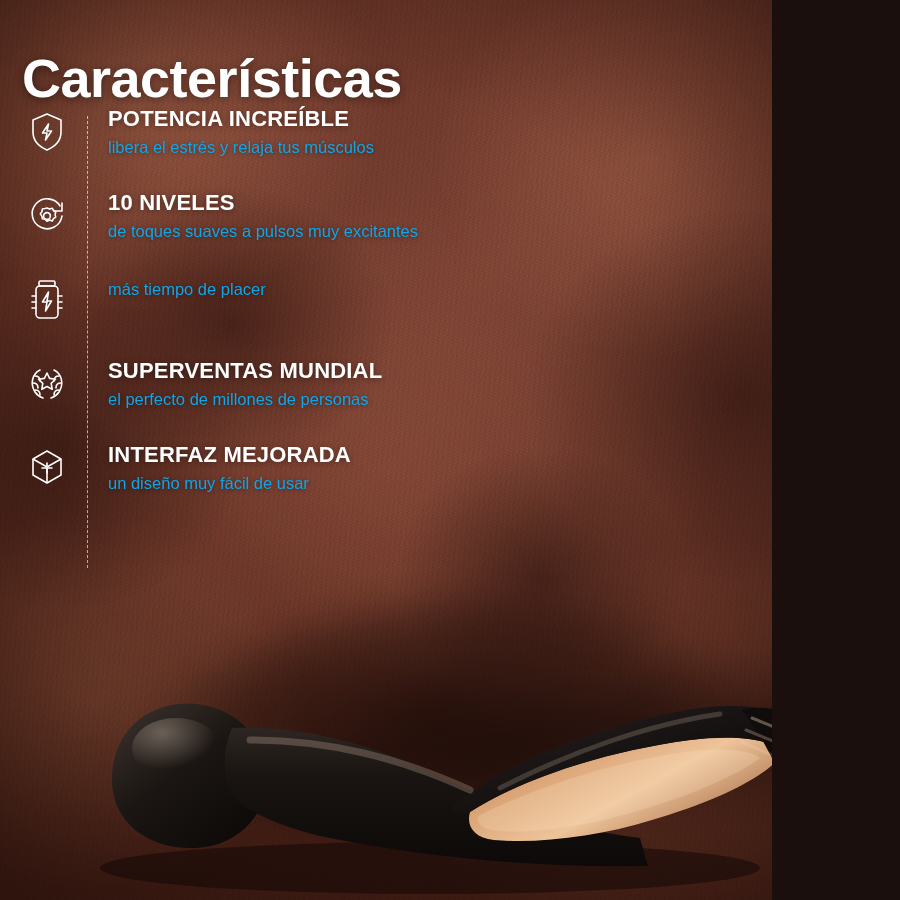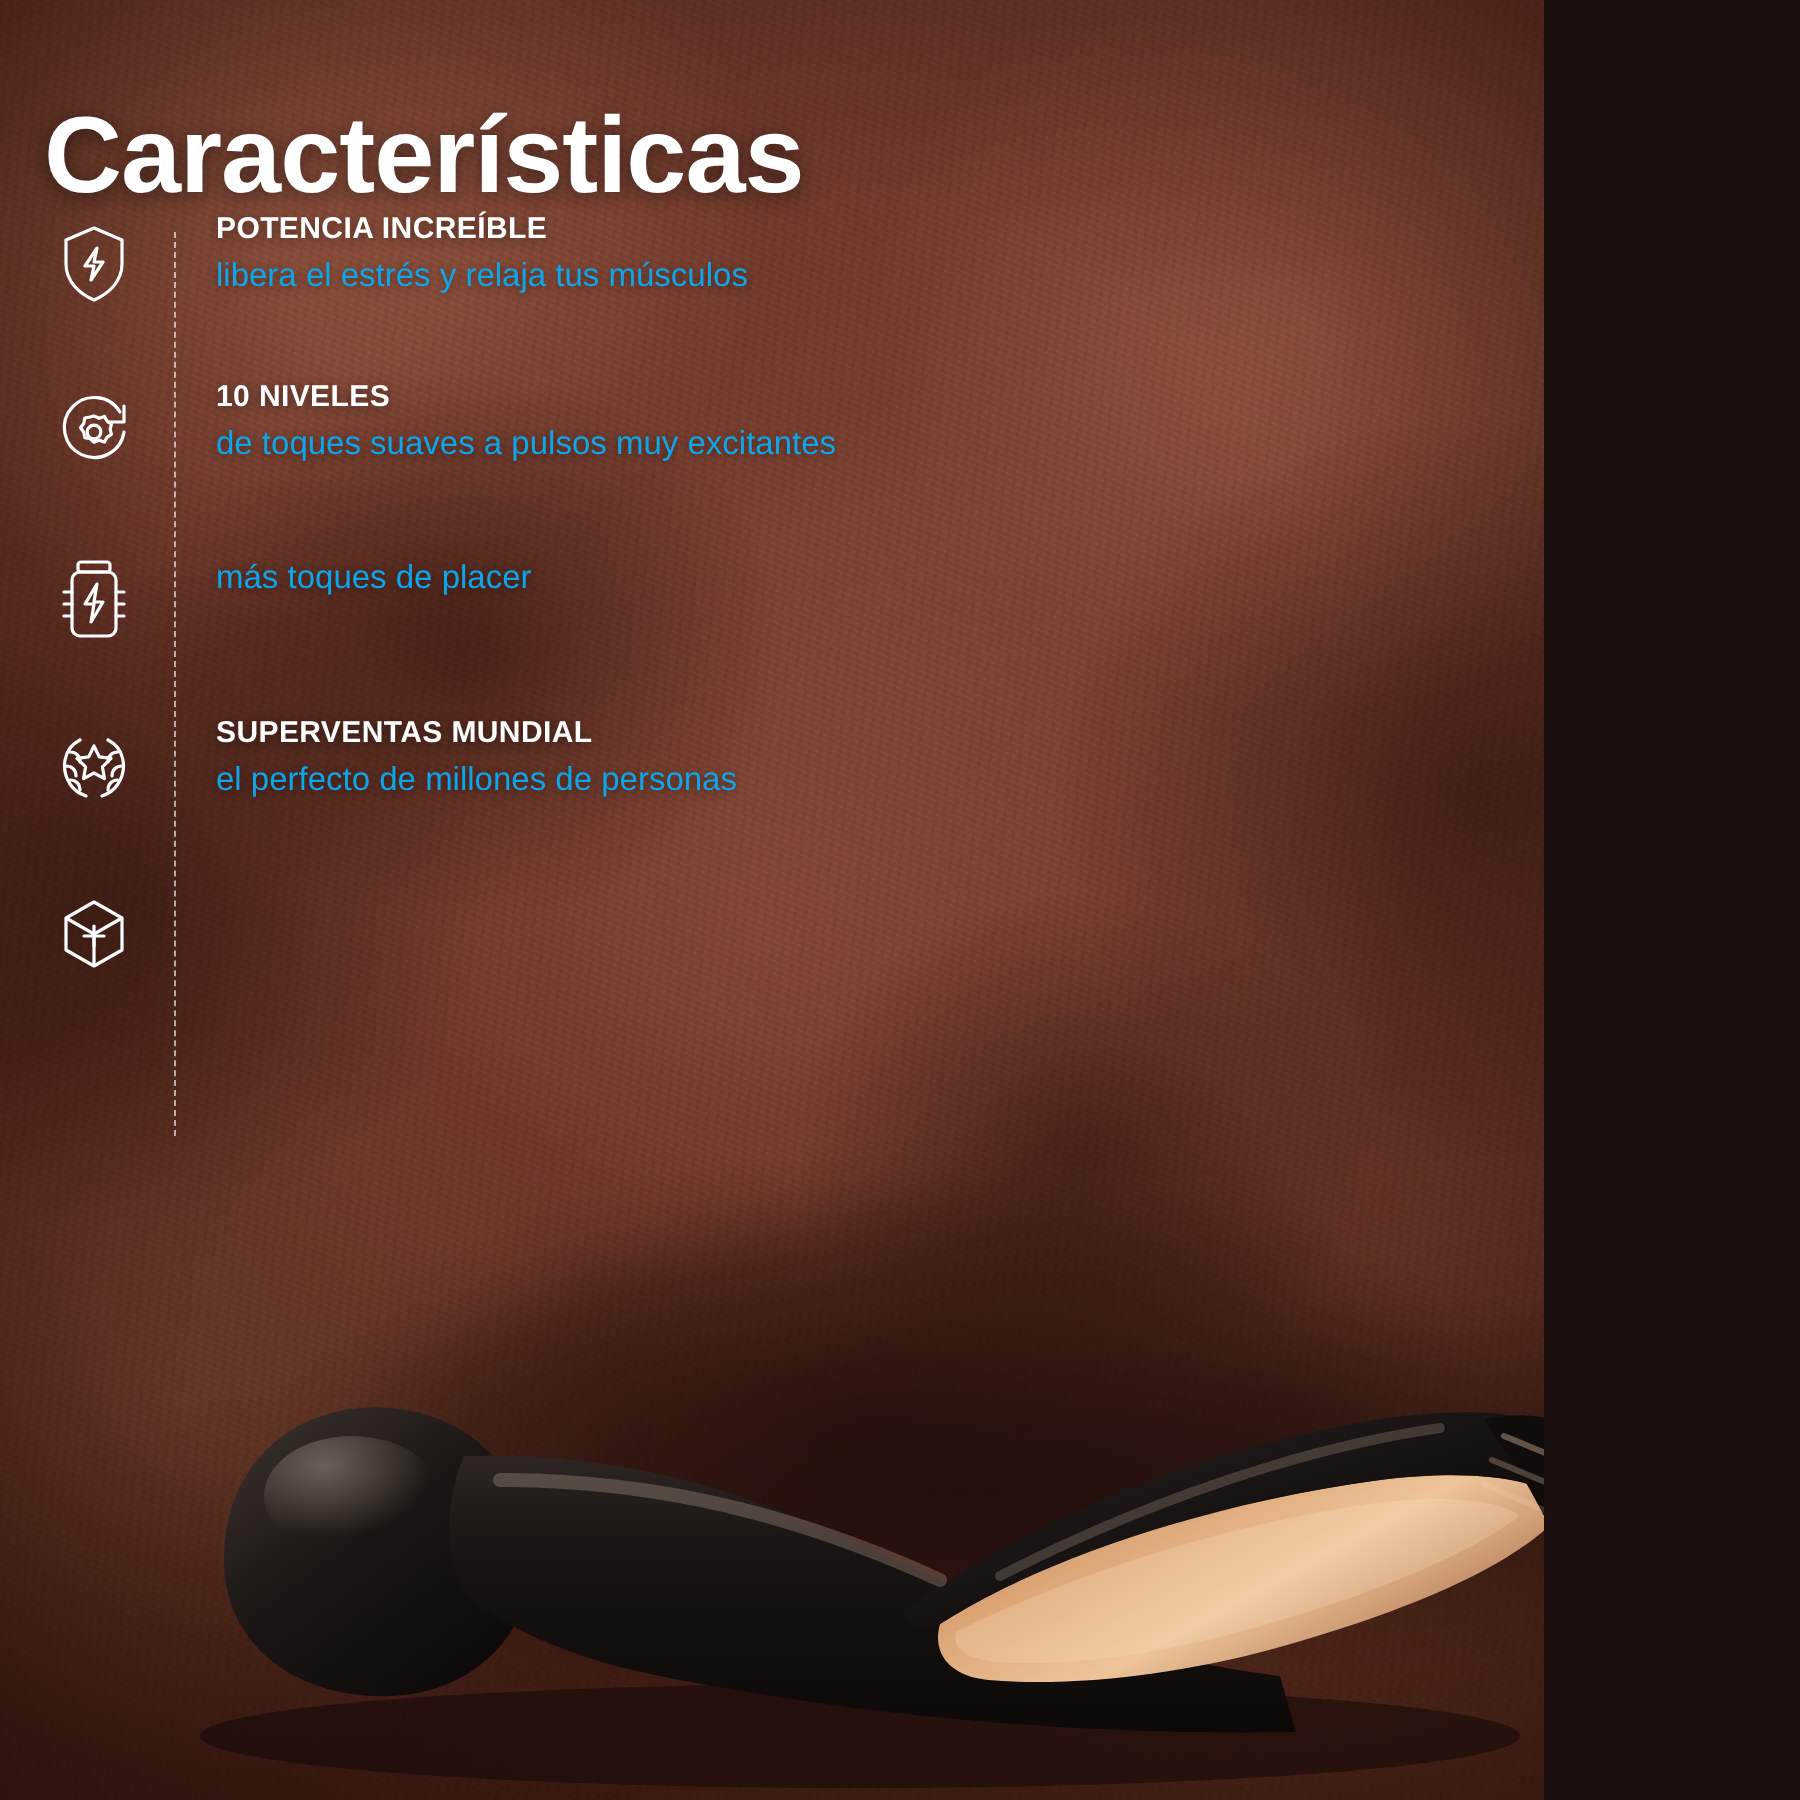--- a/index.html
+++ b/index.html
@@ -129,21 +129,21 @@
     top: 12px;
     width: 0;
     height: 452px;
     border-left: 1.6px dashed rgba(255,255,255,.62);
   }
   .feat-text {
     padding-left: 30px;
     padding-top: 2px;
   }
   .feat-title {
-    font-size: 15px;
+    font-size: 22px;
     font-weight: 700;
     letter-spacing: .2px;
     line-height: 1.16;
     text-shadow: 0 1px 6px rgba(0,0,0,.4);
   }
   .feat-sub {
     font-size: 16.5px;
     font-weight: 400;
     line-height: 1.3;
     margin-top: 5px;
@@ -284,21 +284,21 @@
       <div class="feat-icon">
         <svg width="34" height="46" viewBox="0 0 34 46" fill="none" stroke="#ffffff" stroke-width="1.6">
           <rect x="9" y="3" width="16" height="5" rx="1.5"></rect>
           <rect x="6" y="8" width="22" height="32" rx="4"></rect>
           <path d="M18.5 14 L12.5 24 H17 L15.5 33 L21.5 23 H17 Z" stroke-linejoin="round"></path>
           <path d="M6 18 H2 M6 24 H2 M6 30 H2" stroke-linecap="round"></path>
           <path d="M28 18 H32 M28 24 H32 M28 30 H32" stroke-linecap="round"></path>
         </svg>
       </div>
       <div class="feat-text">
-        <div class="feat-sub">más toques de placer</div>
+        <div class="feat-sub">más tiempo de placer</div>
       </div>
     </div>
 
     <div class="feat-row">
       <div class="feat-icon">
         <svg width="46" height="42" viewBox="0 0 46 42" fill="none" stroke="#ffffff" stroke-width="1.6">
           <path d="M16 8 C8 12 6 22 11 30 C13 33 16 35 19 36" stroke-linecap="round"></path>
           <path d="M30 8 C38 12 40 22 35 30 C33 33 30 35 27 36" stroke-linecap="round"></path>
           <path d="M11 14 C14 14 16 16 16 19 M9 21 C12 21 14 23 14 26 M11 28 C14 28 16 30 16 33" stroke-linecap="round"></path>
           <path d="M35 14 C32 14 30 16 30 19 M37 21 C34 21 32 23 32 26 M35 28 C32 28 30 30 30 33" stroke-linecap="round"></path>
@@ -312,16 +312,20 @@
     </div>
 
     <div class="feat-row">
       <div class="feat-icon">
         <svg width="42" height="44" viewBox="0 0 42 44" fill="none" stroke="#ffffff" stroke-width="1.6">
           <path d="M21 5 L35 13 V29 L21 37 L7 29 V13 Z" stroke-linejoin="round"></path>
           <path d="M7 13 L21 21 L35 13 M21 21 V37" stroke-linejoin="round"></path>
           <path d="M21 17 V27 M16 22 H26" stroke-linecap="round"></path>
         </svg>
       </div>
+      <div class="feat-text">
+        <div class="feat-title">INTERFAZ MEJORADA</div>
+        <div class="feat-sub">un diseño muy fácil de usar</div>
+      </div>
     </div>
 
   </div>
 </div>
 
 </body></html>

